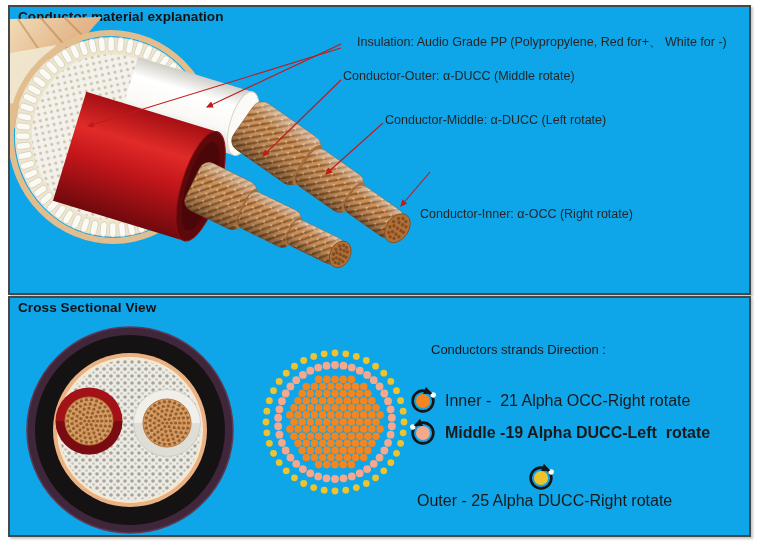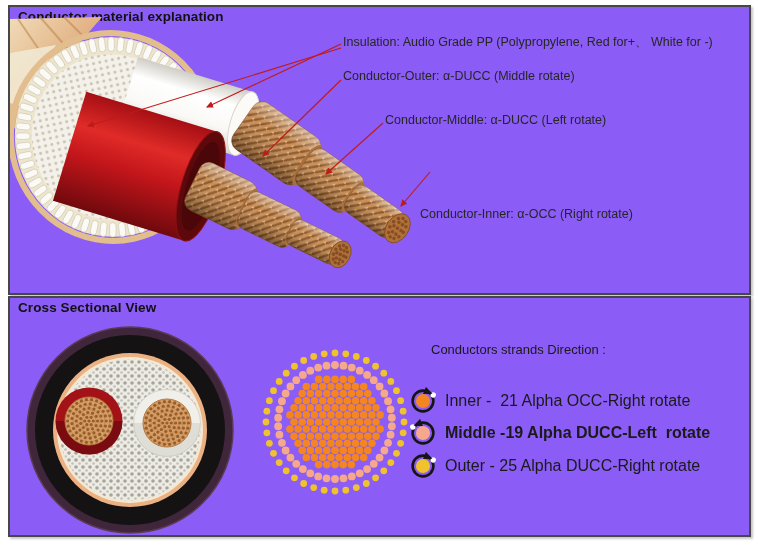--- a/index.html
+++ b/index.html
@@ -1,31 +1,31 @@
 <!DOCTYPE html>
 <html><head>
 <meta charset="utf-8">
 <style>
   html,body{margin:0;padding:0;background:#ffffff;}
   body{width:758px;height:545px;position:relative;font-family:"Liberation Sans",sans-serif;overflow:hidden;}
-  .panel{position:absolute;left:8px;width:739px;background:#8b5cf6;border:2px solid #474747;box-shadow:2px 2px 2px rgba(0,0,0,0.22);}
+  .panel{position:absolute;left:8px;width:739px;background:#0ea5e9;border:2px solid #474747;box-shadow:2px 2px 2px rgba(0,0,0,0.22);}
   #panel-top{top:5px;height:286px;}
   #panel-bottom{top:296px;height:237px;}
   .panel-title{position:absolute;left:8px;top:2px;font-size:13.5px;font-weight:bold;color:#111;letter-spacing:.1px;}
   .gfx{position:absolute;left:0;top:0;}
   .anno{position:absolute;font-size:12.5px;line-height:15px;color:#262626;white-space:pre;}
-  #anno-insulation{left:333px;top:28px;}
+  #anno-insulation{left:347px;top:28px;}
   #anno-outer{left:333px;top:62px;}
   #anno-middle{left:375px;top:106px;}
   #anno-inner{left:410px;top:156px;margin-top:44px;}
   #legend-title{position:absolute;left:421px;top:44px;font-size:13px;color:#1a1a1a;}
   .legend-row{position:absolute;left:399px;height:28px;display:flex;align-items:center;}
   #legend-row-0{top:89px;text-align:center;}
   #legend-row-1{top:121px;font-weight:bold;}
-  #legend-row-2{top:154px;}
+  #legend-row-2{top:166px;flex-direction:column;}
   .legend-icon{width:28px;height:28px;flex:0 0 28px;}
   .legend-label{margin-left:8px;font-size:16px;color:#1a1a1a;white-space:pre;}
 </style>
 </head>
 <body>
 
 <div class="panel" id="panel-top">
   <div class="panel-title">Conductor material explanation</div>
 
   <svg class="gfx" width="739" height="286" viewBox="0 0 739 286">

